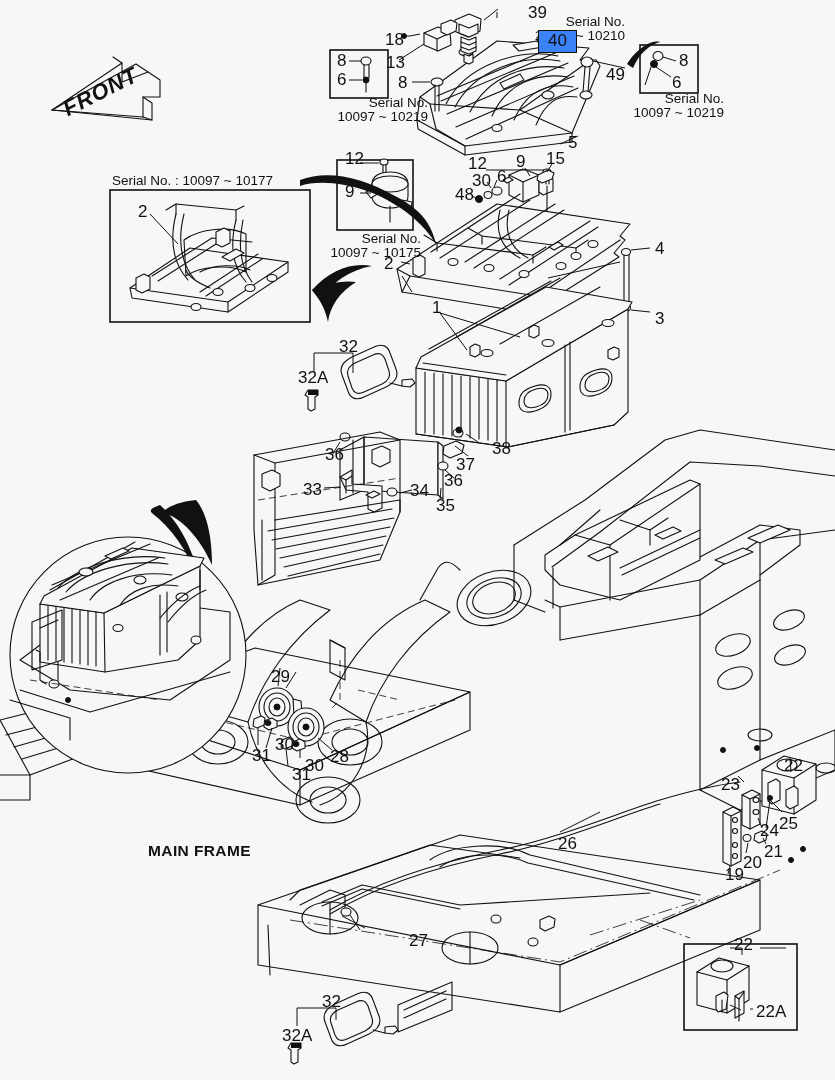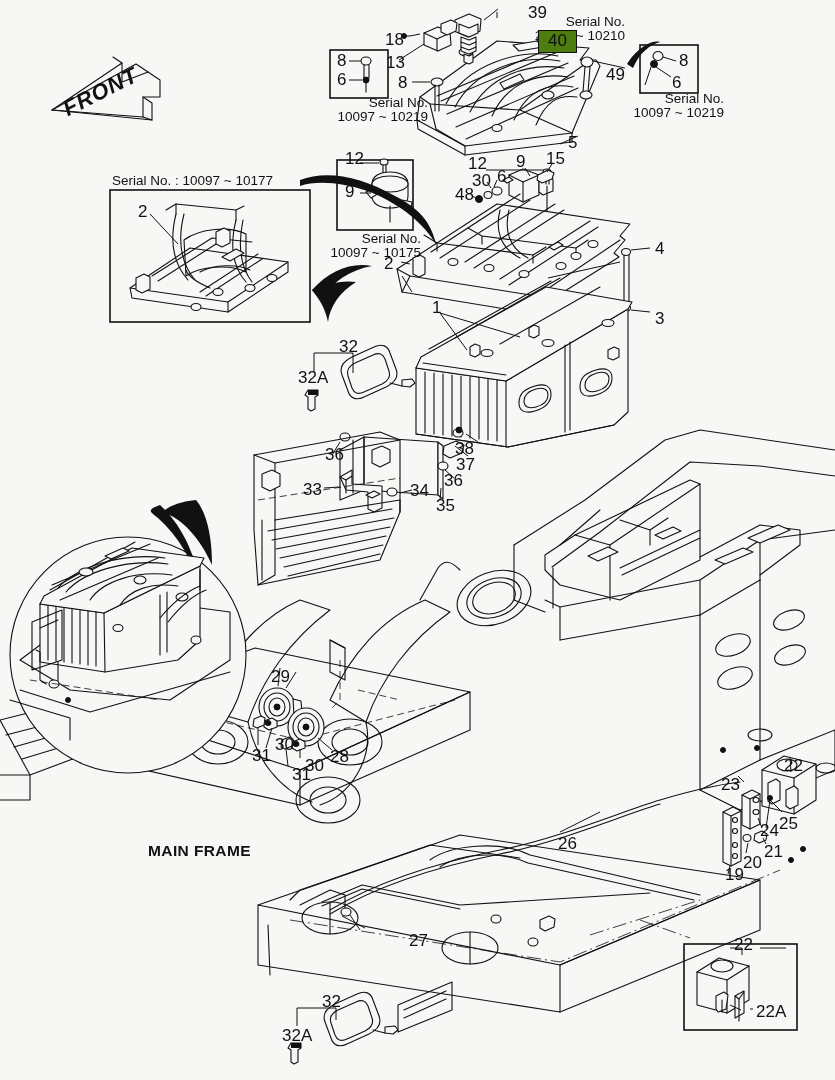--- a/index.html
+++ b/index.html
@@ -5,21 +5,21 @@
 <style>
   html,body{margin:0;padding:0;background:#ffffff;}
   body{font-family:"Liberation Sans",sans-serif;}
   #page{position:relative;width:835px;height:1080px;background:#f7f7f5;overflow:hidden;}
   #page svg.layer{position:absolute;left:0;top:0;width:835px;height:1080px;}
   .lbl{position:absolute;font-family:"Liberation Sans",sans-serif;color:#111;
        white-space:nowrap;line-height:1.05;}
   .n{font-size:17px;}
   .ser{font-size:13.5px;text-align:right;}
   .mf{font-size:15.5px;letter-spacing:.4px;}
-  .boxed{border:1.6px solid #111;padding:1px 9px 2px 9px;background:#4d7c0f;font-size:17px;}
+  .boxed{border:1.6px solid #111;padding:1px 9px 2px 9px;background:#3b82f6;font-size:17px;}
   .frontword{position:absolute;}
 </style>
 </head>
 <body>
 
 <div id="page">
 
   <svg class="layer" viewBox="0 0 835 1080">
     <defs>
       <style>
@@ -648,21 +648,21 @@
   <div class="lbl n" style="left:472px;top:172px;">30</div>
   <div class="lbl n" style="left:455px;top:186px;">48</div>
   <div class="lbl n" style="left:138px;top:203px;">2</div>
   <div class="lbl n" style="left:384px;top:255px;">2</div>
   <div class="lbl n" style="left:655px;top:240px;">4</div>
   <div class="lbl n" style="left:655px;top:310px;">3</div>
   <div class="lbl n" style="left:432px;top:299px;">1</div>
   <div class="lbl n" style="left:339px;top:338px;">32</div>
   <div class="lbl n" style="left:298px;top:369px;">32A</div>
   <div class="lbl n" style="left:325px;top:446px;">36</div>
-  <div class="lbl n" style="left:455px;top:440px;">38</div>
+  <div class="lbl n" style="left:492px;top:440px;">38</div>
   <div class="lbl n" style="left:456px;top:456px;">37</div>
   <div class="lbl n" style="left:444px;top:472px;">36</div>
   <div class="lbl n" style="left:303px;top:481px;">33</div>
   <div class="lbl n" style="left:410px;top:482px;">34</div>
   <div class="lbl n" style="left:436px;top:497px;">35</div>
   <div class="lbl n" style="left:271px;top:668px;text-align:right;">29</div>
   <div class="lbl n" style="left:275px;top:736px;">30</div>
   <div class="lbl n" style="left:252px;top:747px;">31</div>
   <div class="lbl n" style="left:330px;top:748px;">28</div>
   <div class="lbl n" style="left:305px;top:757px;">30</div>

